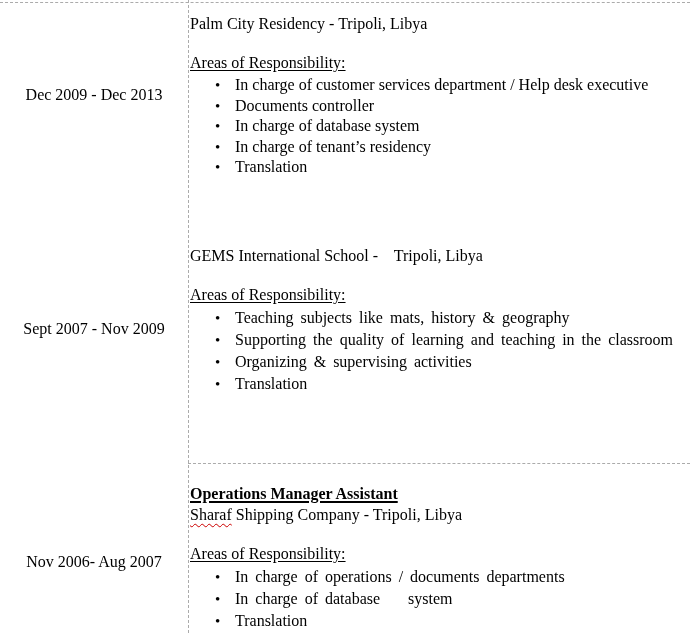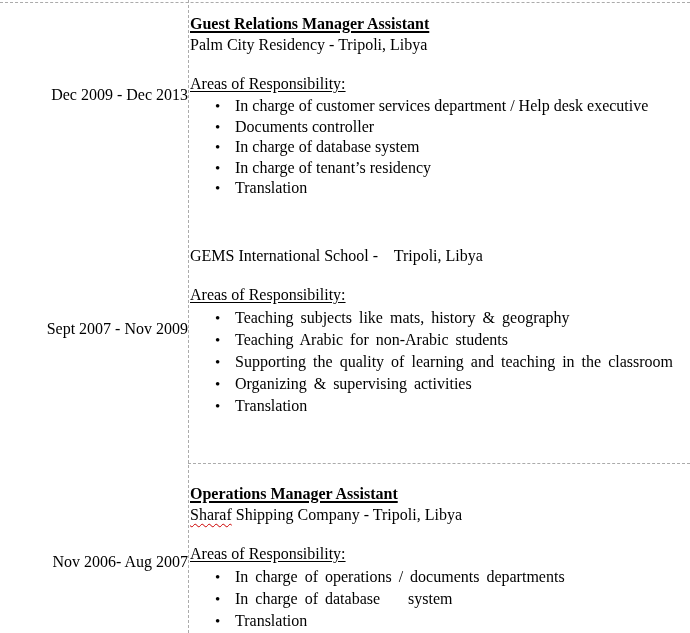--- a/index.html
+++ b/index.html
@@ -16,21 +16,21 @@
     overflow: hidden;
     background: #ffffff;
   }
   
   .grid-top  { position: absolute; left: 0;     top: 2px;   width: 690px; border-top: 1px dashed #ababab; }
   .grid-vert { position: absolute; left: 188px; top: 0;     height: 633px; border-left: 1px dashed #ababab; }
   .grid-mid  { position: absolute; left: 188px; top: 463px; width: 502px; border-top: 1px dashed #ababab; }
 
   .date {
     position: absolute; left: 0; width: 188px;
-    text-align: right; font-size: 16px; line-height: 21px;
+    text-align: center; font-size: 16px; line-height: 21px;
     white-space: pre-wrap;
   }
   #date-0 { top: 84px; }
   #date-1 { top: 318px; }
   #date-2 { top: 551px; }
 
   .job {
     position: absolute; left: 190px; width: 499px;
     font-size: 16px; line-height: 21px;
   }
@@ -79,40 +79,38 @@
 
   <div class="grid-top"></div>
   <div class="grid-vert"></div>
   <div class="grid-mid"></div>
 
   <div class="date" id="date-0">Dec 2009 - Dec 2013</div>
   <div class="date" id="date-1">Sept 2007 - Nov 2009</div>
   <div class="date" id="date-2">Nov 2006- Aug 2007</div>
 
   <div class="job" id="job-0">
-    <div class="job-title">Guest Relations Manager Assistant</div>
     <div class="job-company">Palm City Residency - Tripoli, Libya</div>
     <div class="blank-line"></div>
     <div><span class="areas-label">Areas of Responsibility:</span></div>
     <ul class="resp">
       <li>In charge of customer services department / Help desk executive</li>
       <li>Documents controller</li>
       <li>In charge of database system</li>
       <li>In charge of tenant’s residency</li>
       <li>Translation</li>
     </ul>
   </div>
 
   <div class="job" id="job-1">
     <div class="job-company">GEMS International School -    Tripoli, Libya</div>
     <div class="blank-line"></div>
     <div><span class="areas-label">Areas of Responsibility:</span></div>
     <ul class="resp">
       <li>Teaching subjects like mats, history &amp; geography</li>
-      <li>Teaching Arabic for non-Arabic students</li>
       <li>Supporting the quality of learning and teaching in the classroom</li>
       <li>Organizing &amp; supervising activities</li>
       <li>Translation</li>
     </ul>
   </div>
 
   <div class="job" id="job-2">
     <div class="job-title">Operations Manager Assistant</div>
     <div class="job-company"><span class="misspelled">Sharaf</span><span> Shipping Company - Tripoli, Libya</span></div>
     <div class="blank-line"></div>

